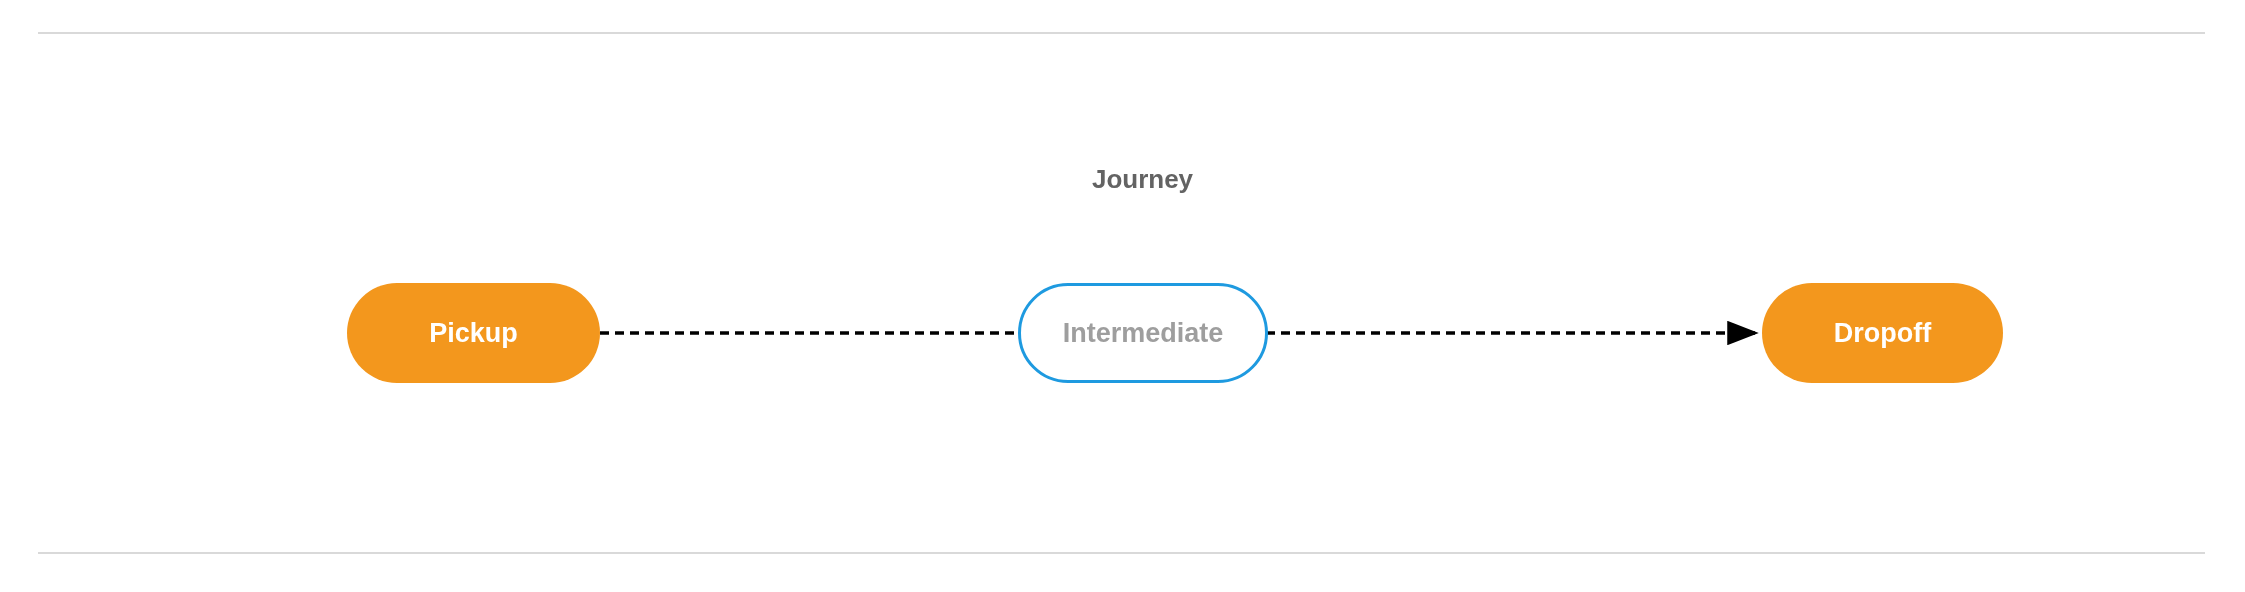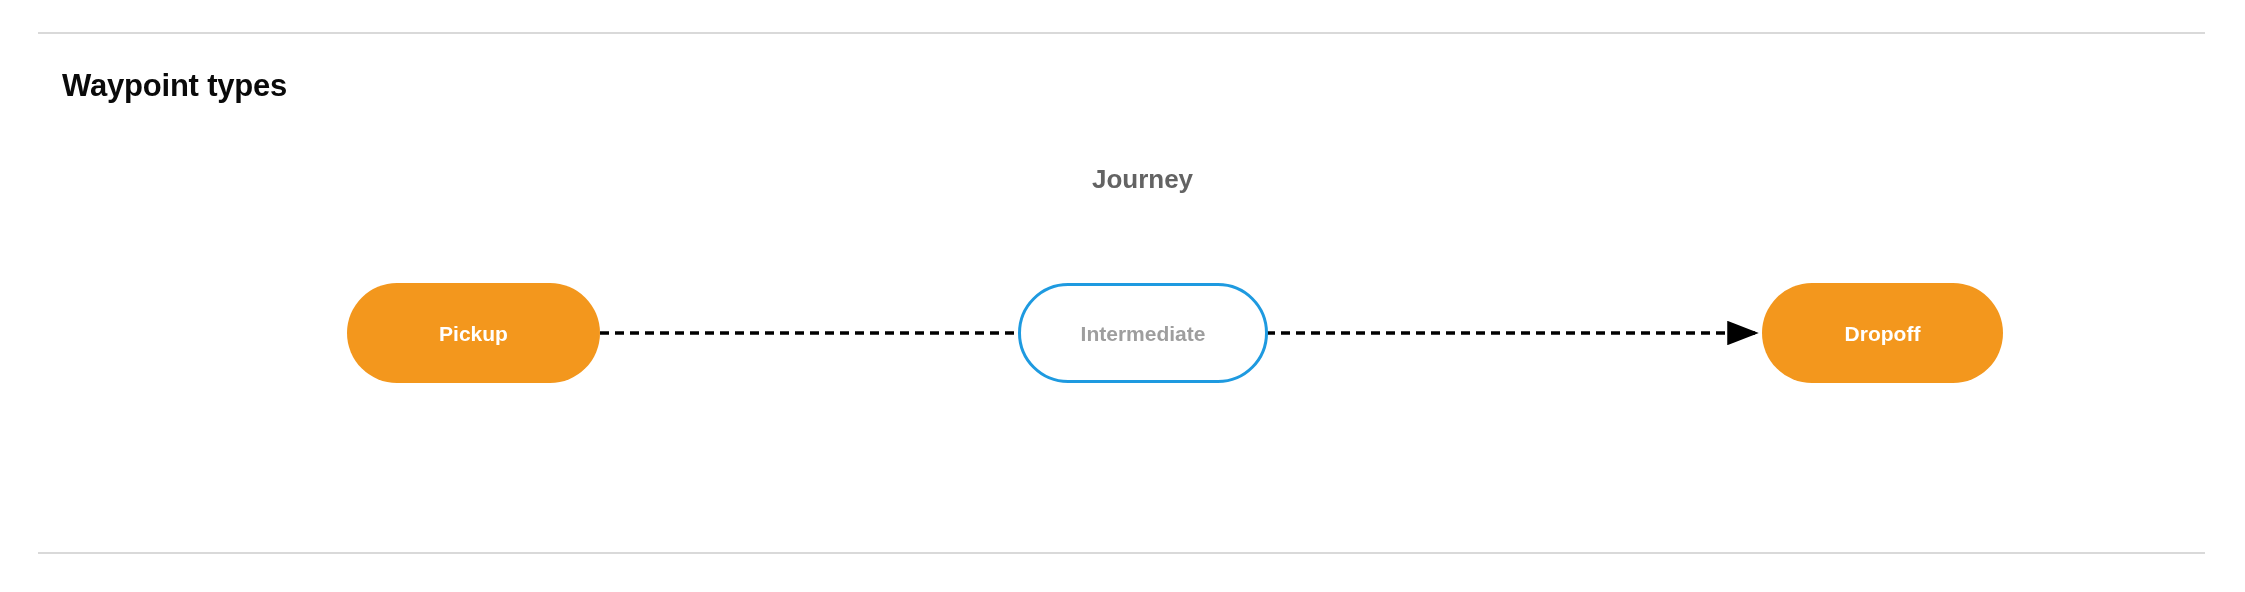--- a/index.html
+++ b/index.html
@@ -85,21 +85,21 @@
 
   
   .node {
     position: absolute;
     display: flex;
     align-items: center;
     justify-content: center;
     height: 100px;
     border-radius: 50px;
     box-sizing: border-box;
-    font-size: 21px;
+    font-size: 27px;
     font-weight: bold;
     line-height: 1;
     white-space: nowrap;
   }
   .node-pickup {
     left: 347px;
     top: 283px;
     width: 253px;
     background: #F3971D;
     color: #ffffff;
@@ -121,21 +121,20 @@
     font-weight: bold;
   }
 </style>
 </head>
 <body>
 
 <div class="section">
 
   <div class="divider top"></div>
 
-  <div class="section-title">Waypoint types</div>
 
   <div class="diagram">
 
     <svg class="edges" viewBox="0 0 2245 592" aria-hidden="true">
       <defs>
         <marker id="arrowhead" markerWidth="9" markerHeight="7" refX="8.5" refY="3.5" orient="auto" markerUnits="strokeWidth">
           <polygon points="0 0, 9 3.5, 0 7" fill="#000000"></polygon>
         </marker>
       </defs>
 

